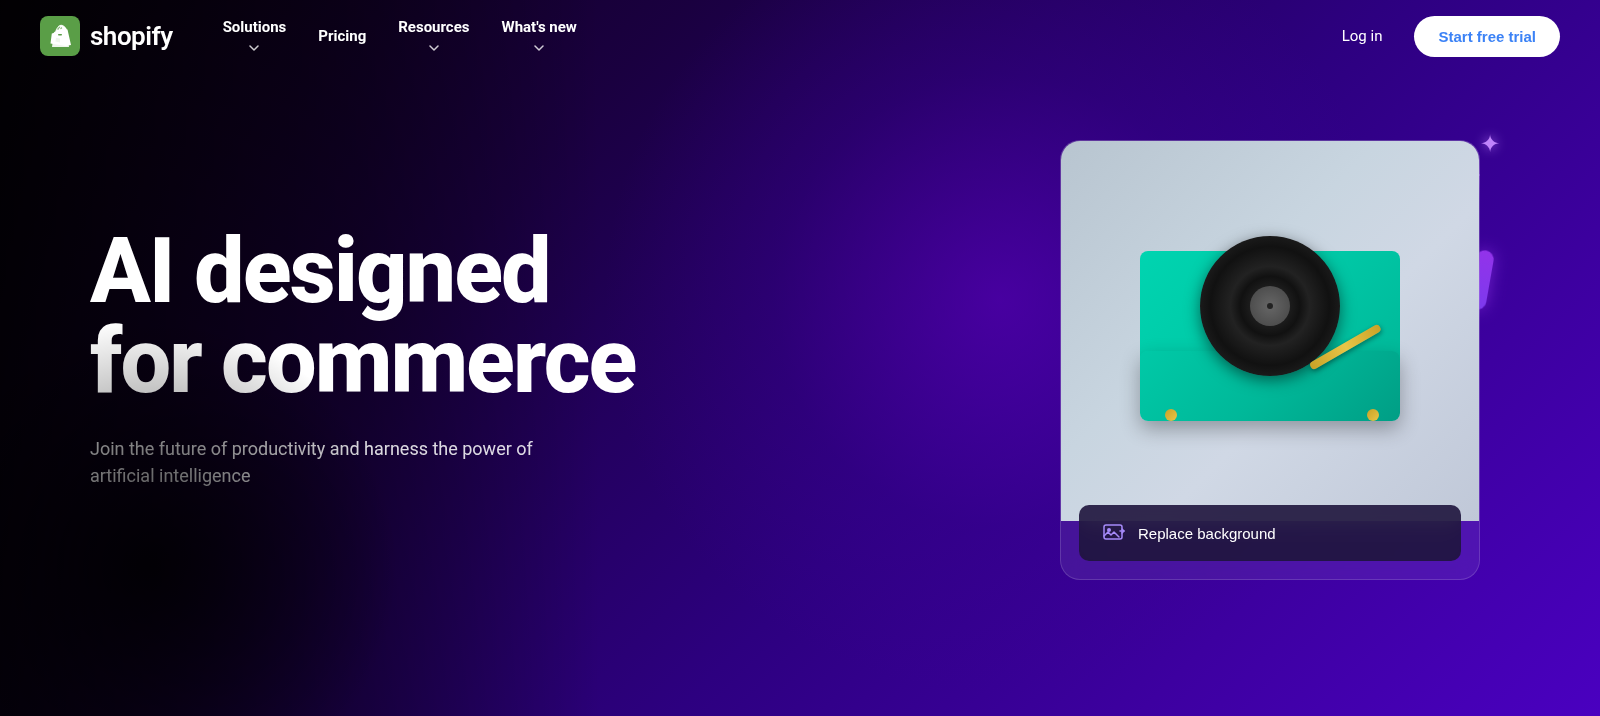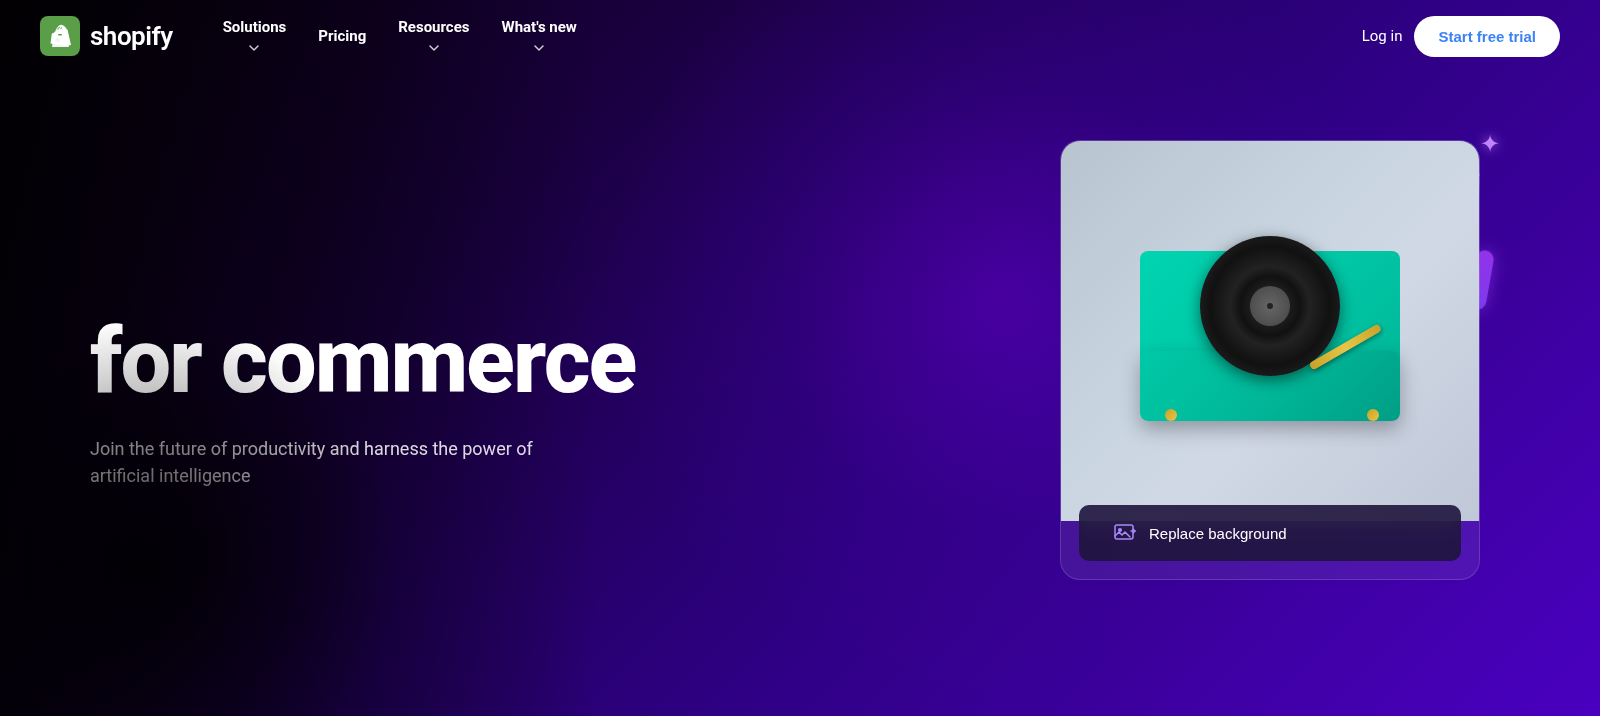--- a/index.html
+++ b/index.html
@@ -74,21 +74,21 @@
 
     .chevron-icon {
       width: 14px;
       height: 14px;
       opacity: 0.8;
     }
 
     .nav-right {
       display: flex;
       align-items: center;
-      gap: 12px;
+      gap: 32px;
       margin-left: auto;
     }
 
     .login-link {
       color: #fff;
       font-size: 15px;
       font-weight: 400;
       cursor: pointer;
       text-decoration: none;
     }
@@ -316,21 +316,21 @@
     
     .replace-bg-btn {
       position: absolute;
       bottom: 18px;
       left: 50%;
       transform: translateX(-50%);
       background: rgba(30, 20, 60, 0.9);
       color: #fff;
       font-size: 15px;
       font-weight: 500;
-      padding: 14px 32px;
+      padding: 14px 21px;
       border-radius: 10px;
       display: flex;
       align-items: center;
       gap: 10px;
       white-space: nowrap;
       border: none;
       cursor: pointer;
       backdrop-filter: blur(10px);
       width: calc(100% - 36px);
       justify-content: flex-start;
@@ -434,21 +434,21 @@
     </div>
 
     <div class="nav-right">
       <a class="login-link" href="#">Log in</a>
       <button class="start-trial-btn">Start free trial</button>
     </div>
   </nav>
 
   <div class="hero-content">
     <h1 class="hero-title">
-      <br>
+      <span>AI designed</span><br>
       <span>for commerce</span>
     </h1>
     <p class="hero-subtitle">Join the future of productivity and harness the power of artificial intelligence</p>
   </div>
 
   <div class="hero-image-area">
 
     <div class="floating-gem-1"></div>
     <div class="floating-gem-2"></div>
     <div class="floating-gem-3"></div>

